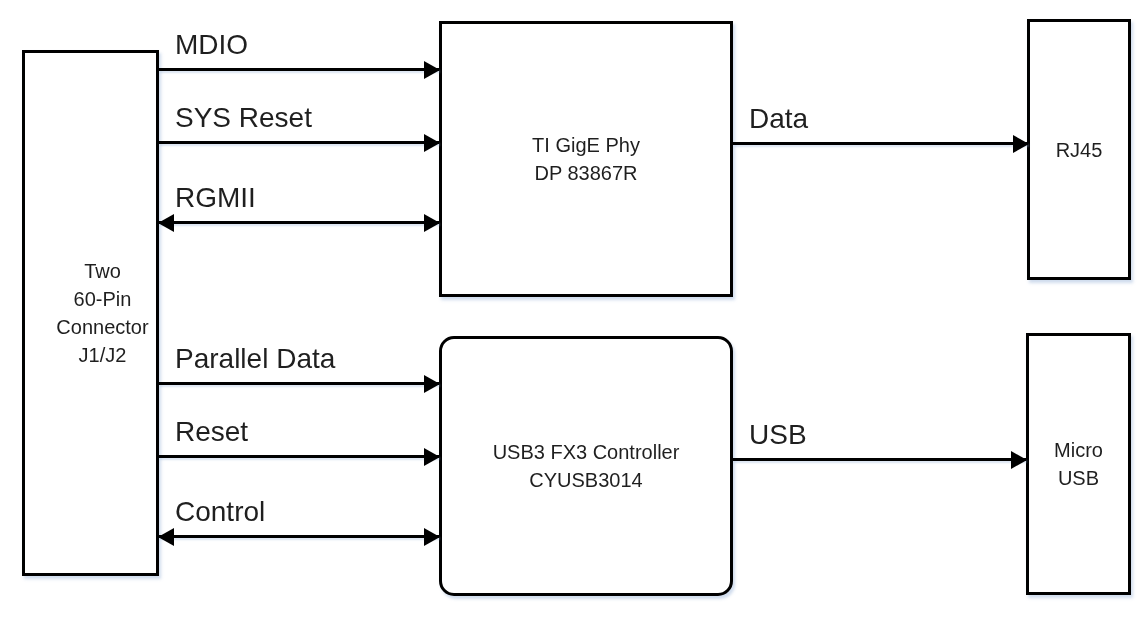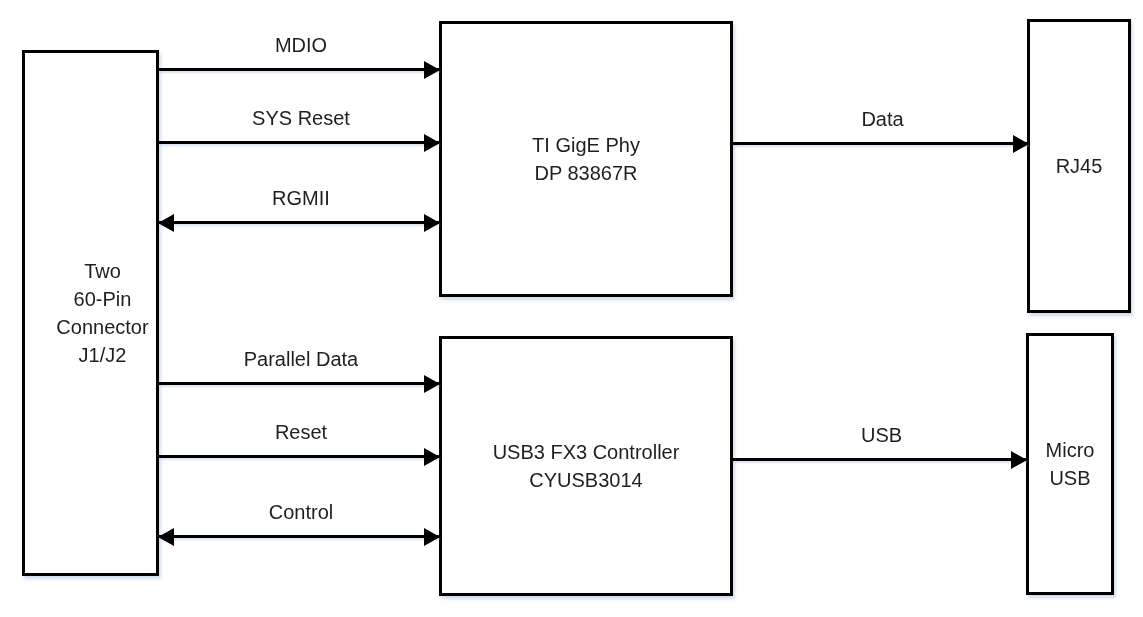--- a/index.html
+++ b/index.html
@@ -11,31 +11,31 @@
   .node{
     position:absolute;box-sizing:border-box;border:3px solid #000;background:#fff;
     display:flex;align-items:center;justify-content:center;text-align:center;
     box-shadow:2px 3px 3px rgba(150,178,214,0.45);
   }
   .node-label{
     white-space:pre-line;font-size:20px;line-height:28px;color:#1f1f1f;
   }
   #node-connector{left:22px;top:50px;width:137px;height:526px;padding-left:24px;}
   #node-phy{left:439px;top:21px;width:294px;height:276px;}
-  #node-rj45{left:1027px;top:19px;width:104px;height:294px;}
-  #node-fx3{left:439px;top:336px;width:294px;height:260px;}
-  #node-microusb{left:1026px;top:333px;width:88px;height:262px;}
+  #node-rj45{left:1027px;top:19px;width:104px;height:261px;}
+  #node-fx3{left:439px;top:336px;width:294px;height:260px;border-radius:15px;}
+  #node-microusb{left:1026px;top:333px;width:105px;height:262px;}
   
   .edge{
     position:absolute;height:3px;background:#000;
     box-shadow:1px 2px 2px rgba(150,178,214,0.35);
   }
   .edge-label{
-    position:absolute;left:4px;right:0;bottom:15px;text-align:center;
-    font-size:20px;line-height:22px;color:#1f1f1f;white-space:nowrap;
+    position:absolute;left:16px;right:0;bottom:15px;text-align:left;
+    font-size:28px;line-height:22px;color:#1f1f1f;white-space:nowrap;
   }
   .head{position:absolute;top:50%;width:0;height:0;transform:translateY(-50%);}
   .head-right{right:-1px;border-top:9px solid transparent;border-bottom:9px solid transparent;border-left:16px solid #000;}
   .head-left{left:-1px;border-top:9px solid transparent;border-bottom:9px solid transparent;border-right:16px solid #000;}
   
   #edge-mdio         {left:159px;width:280px;top:68px;}
   #edge-sys-reset    {left:159px;width:280px;top:141px;}
   #edge-rgmii        {left:159px;width:280px;top:221px;}
   #edge-parallel-data{left:159px;width:280px;top:382px;}
   #edge-clock        {left:159px;width:280px;top:455px;}

